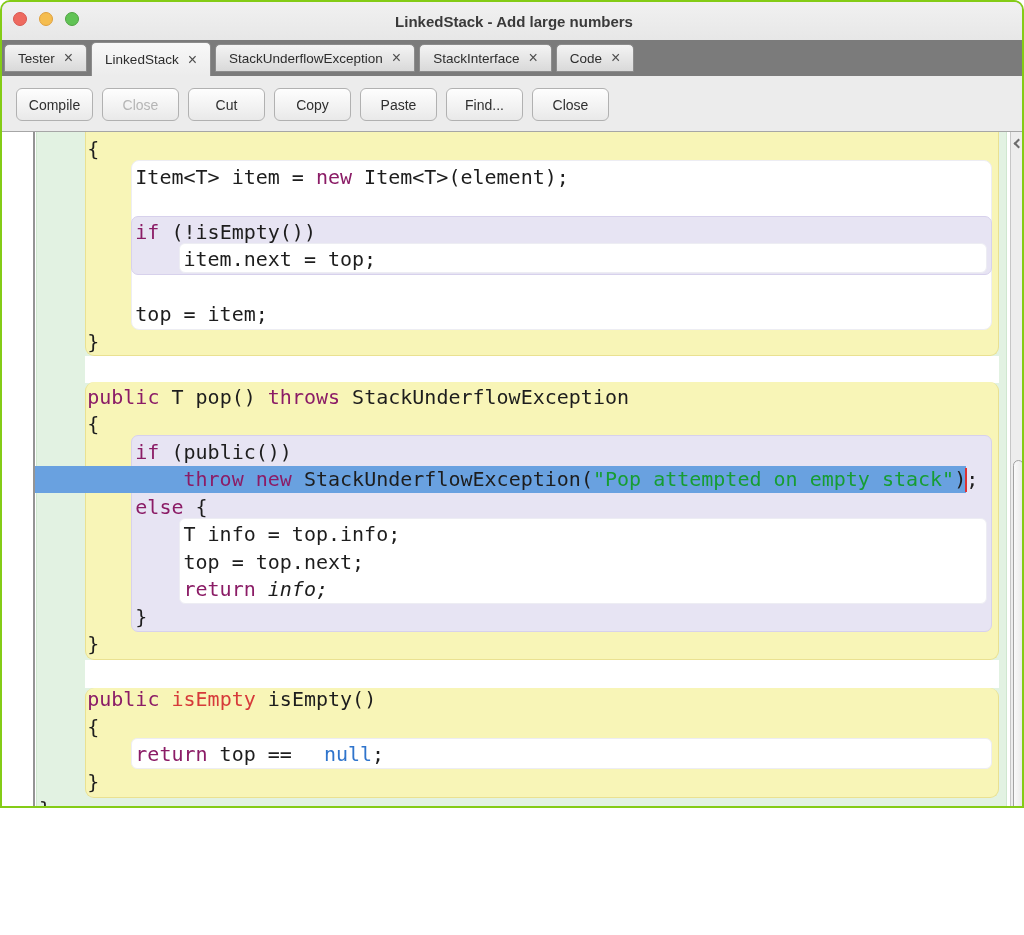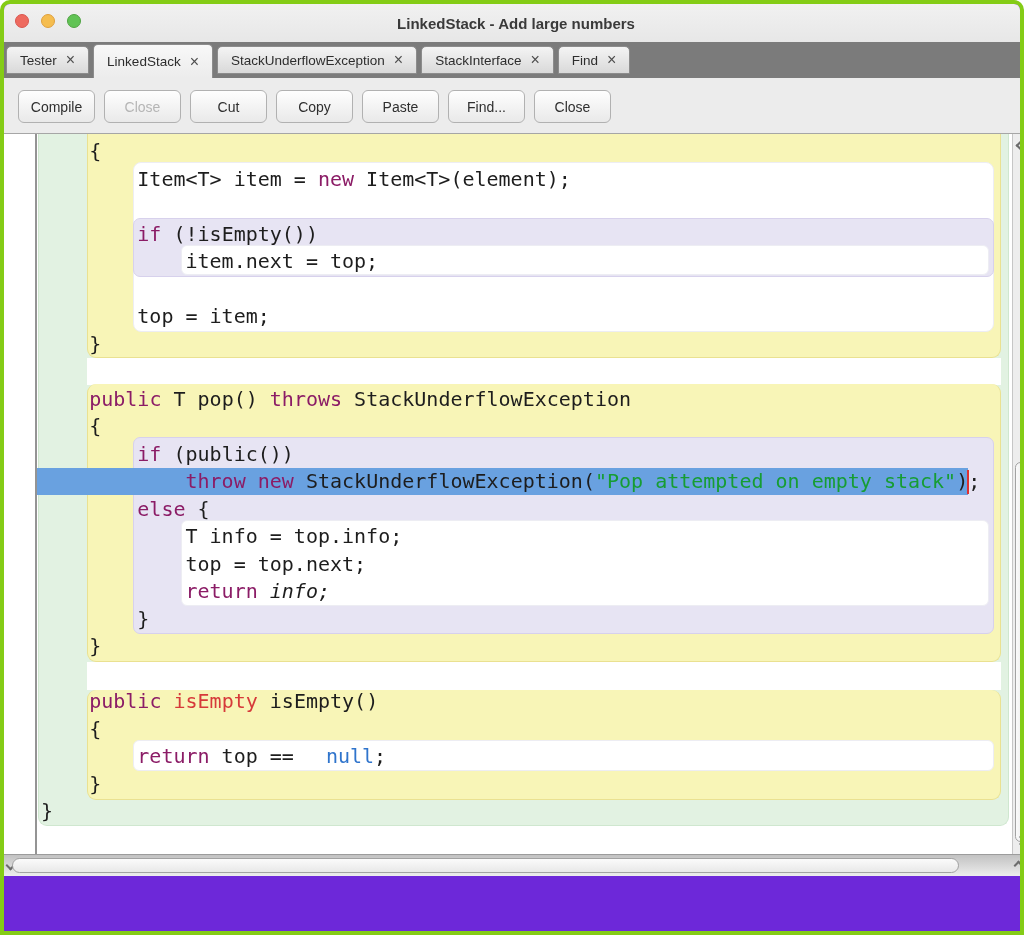--- a/index.html
+++ b/index.html
@@ -1,21 +1,21 @@
 <!DOCTYPE html>
 <html style="--c-class: #e2f2e2; --c-method: #f8f5b7; --c-ctrl: #e7e4f3; --c-sel: #69a1e0;"><head>
 <meta charset="utf-8">
 <style>
   html,body{margin:0;padding:0;background:#ffffff;}
   *{box-sizing:border-box;}
   .window{
-    position:relative;width:1024px;height:935px;
+    position:relative;width:1024px;height:808px;
     font-family:"Liberation Sans",sans-serif;
-    border:4px solid #84cc16;border-radius:10px 10px 0 0;
-    overflow:hidden;background:#6d28d9;
+    border:2px solid #84cc16;border-radius:10px 10px 0 0;
+    overflow:hidden;background:#c4b5fd;
   }
   
   .titlebar{position:absolute;left:0;top:0;width:1024px;height:38px;
     background:linear-gradient(#f1f1f1,#e7e7e7);}
   .tl{position:absolute;top:10px;width:14px;height:14px;border-radius:50%;}
   .tl.red{left:11px;background:#ee6a5f;border:1px solid #d95750;}
   .tl.yellow{left:37px;background:#f5bd4f;border:1px solid #dfa03e;}
   .tl.green{left:63px;background:#61c355;border:1px solid #50a343;}
   .win-title{position:absolute;left:0;top:0;width:100%;height:38px;
     display:flex;align-items:center;justify-content:center;
@@ -112,21 +112,21 @@
       </div>
       <div class="tab">
         <span>StackUnderflowException</span>
         <span class="tab-close">×</span>
       </div>
       <div class="tab">
         <span>StackInterface</span>
         <span class="tab-close">×</span>
       </div>
       <div class="tab">
-        <span>Find</span>
+        <span>Code</span>
         <span class="tab-close">×</span>
       </div>
     </div>
 
   <div class="toolbar" id="toolbar">
   <div class="tbtn" style="left: 14px;">Compile</div>
       <div class="tbtn disabled" style="left: 100px;">Close</div>
       <div class="tbtn" style="left: 186px;">Cut</div>
       <div class="tbtn" style="left: 272px;">Copy</div>
       <div class="tbtn" style="left: 358px;">Paste</div>

